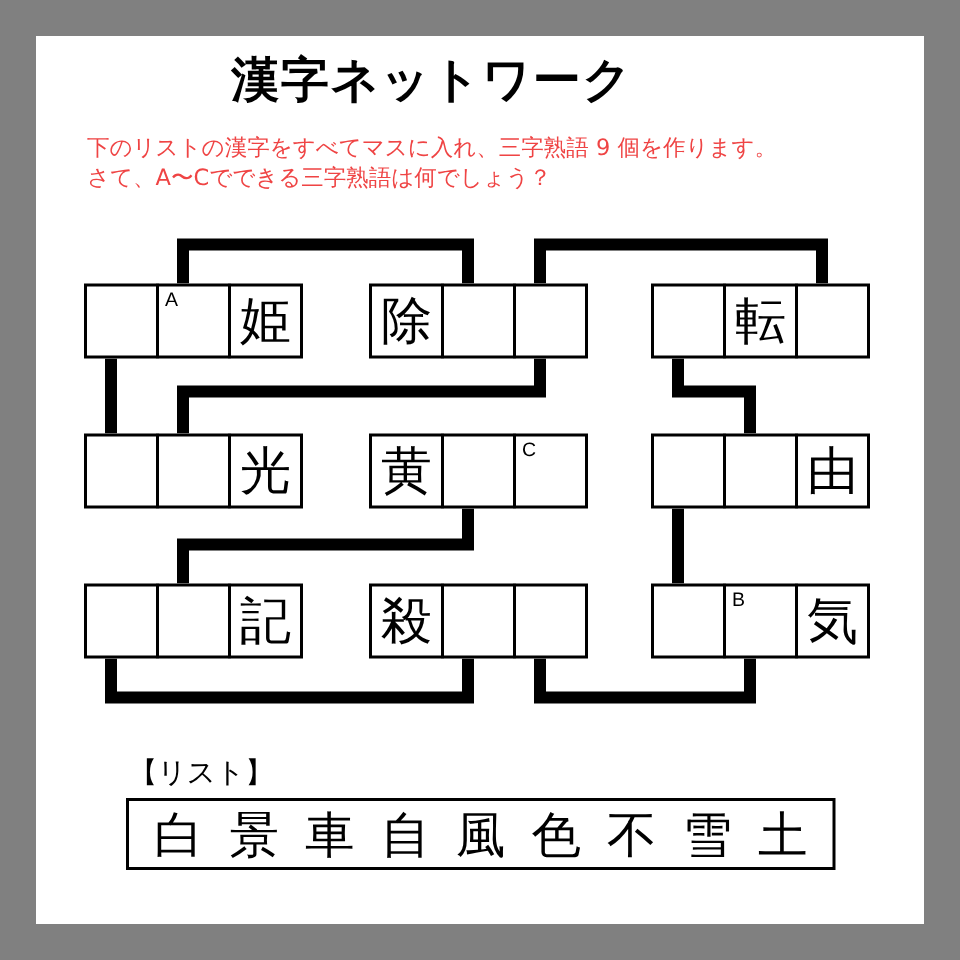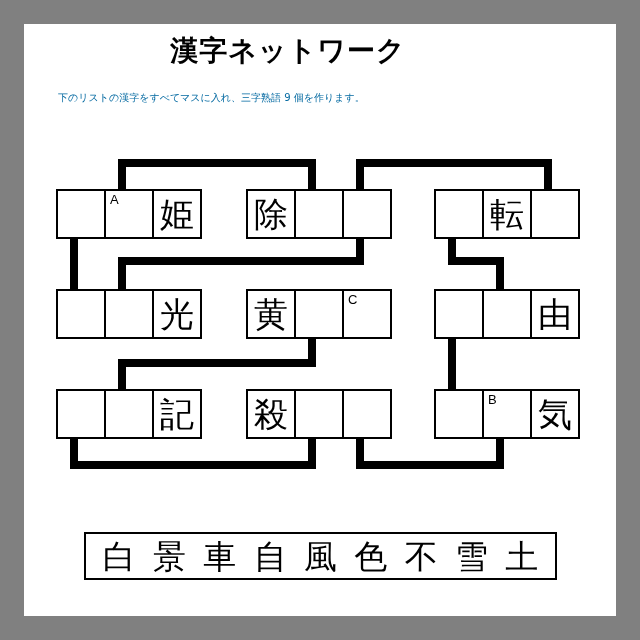--- a/index.html
+++ b/index.html
@@ -11,31 +11,31 @@
   }
   #page{
     position:absolute;
     left:24px;top:24px;
     width:592px;height:592px;
     background:#ffffff;
   }
   #title{
     position:absolute;left:0;top:8px;width:528px;
     text-align:center;
-    font-size:28px;
+    font-size:32px;
     font-weight:bold;
     letter-spacing:1px;
     color:#000;
     font-family:"DejaVu Sans","Liberation Sans",sans-serif;
   }
   #instructions{
     position:absolute;left:34px;top:64px;width:545px;
-    font-size:10px;
+    font-size:15px;
     line-height:20px;
-    color:#0369a1;
+    color:#ef4444;
     font-family:"DejaVu Sans","Liberation Sans",sans-serif;
     white-space:nowrap;
   }
   #instructions div{height:20px;}
 
   
   #grid{
     position:absolute;left:0;top:0;width:592px;height:592px;
   }
   .cell{
@@ -95,20 +95,21 @@
 </style>
 </head>
 <body>
 
 <div id="page">
 
   <div id="title">漢字ネットワーク</div>
 
   <div id="instructions">
     <div>下のリストの漢字をすべてマスに入れ、三字熟語 9 個を作ります。</div>
+    <div>さて、A〜Cでできる三字熟語は何でしょう？</div>
   </div>
 
   <div id="grid">
 
   <div class="cell" style="left: 32px; top: 165px;"></div>
       <div class="cell" style="left: 80px; top: 165px;">
         <span class="mark">A</span>
       </div>
       <div class="cell" style="left: 128px; top: 165px;">
         <span class="kanji">姫</span>
@@ -175,20 +176,21 @@
       <div class="conn" style="left: 94px; top: 339px; width: 8px; height: 26px;"></div>
       <div class="conn" style="left: 424px; top: 315px; width: 8px; height: 50px;"></div>
       <div class="conn" style="left: 46px; top: 415px; width: 8px; height: 26px;"></div>
       <div class="conn" style="left: 46px; top: 437px; width: 246px; height: 8px;"></div>
       <div class="conn" style="left: 284px; top: 415px; width: 8px; height: 26px;"></div>
       <div class="conn" style="left: 332px; top: 415px; width: 8px; height: 26px;"></div>
       <div class="conn" style="left: 332px; top: 437px; width: 148px; height: 8px;"></div>
       <div class="conn" style="left: 472px; top: 415px; width: 8px; height: 26px;"></div>
     </div>
 
+  <div id="list-label">【リスト】</div>
   <div id="list-box">
       <span class="litem">白</span>
       <span class="litem">景</span>
       <span class="litem">車</span>
       <span class="litem">自</span>
       <span class="litem">風</span>
       <span class="litem">色</span>
       <span class="litem">不</span>
       <span class="litem">雪</span>
       <span class="litem">土</span>

